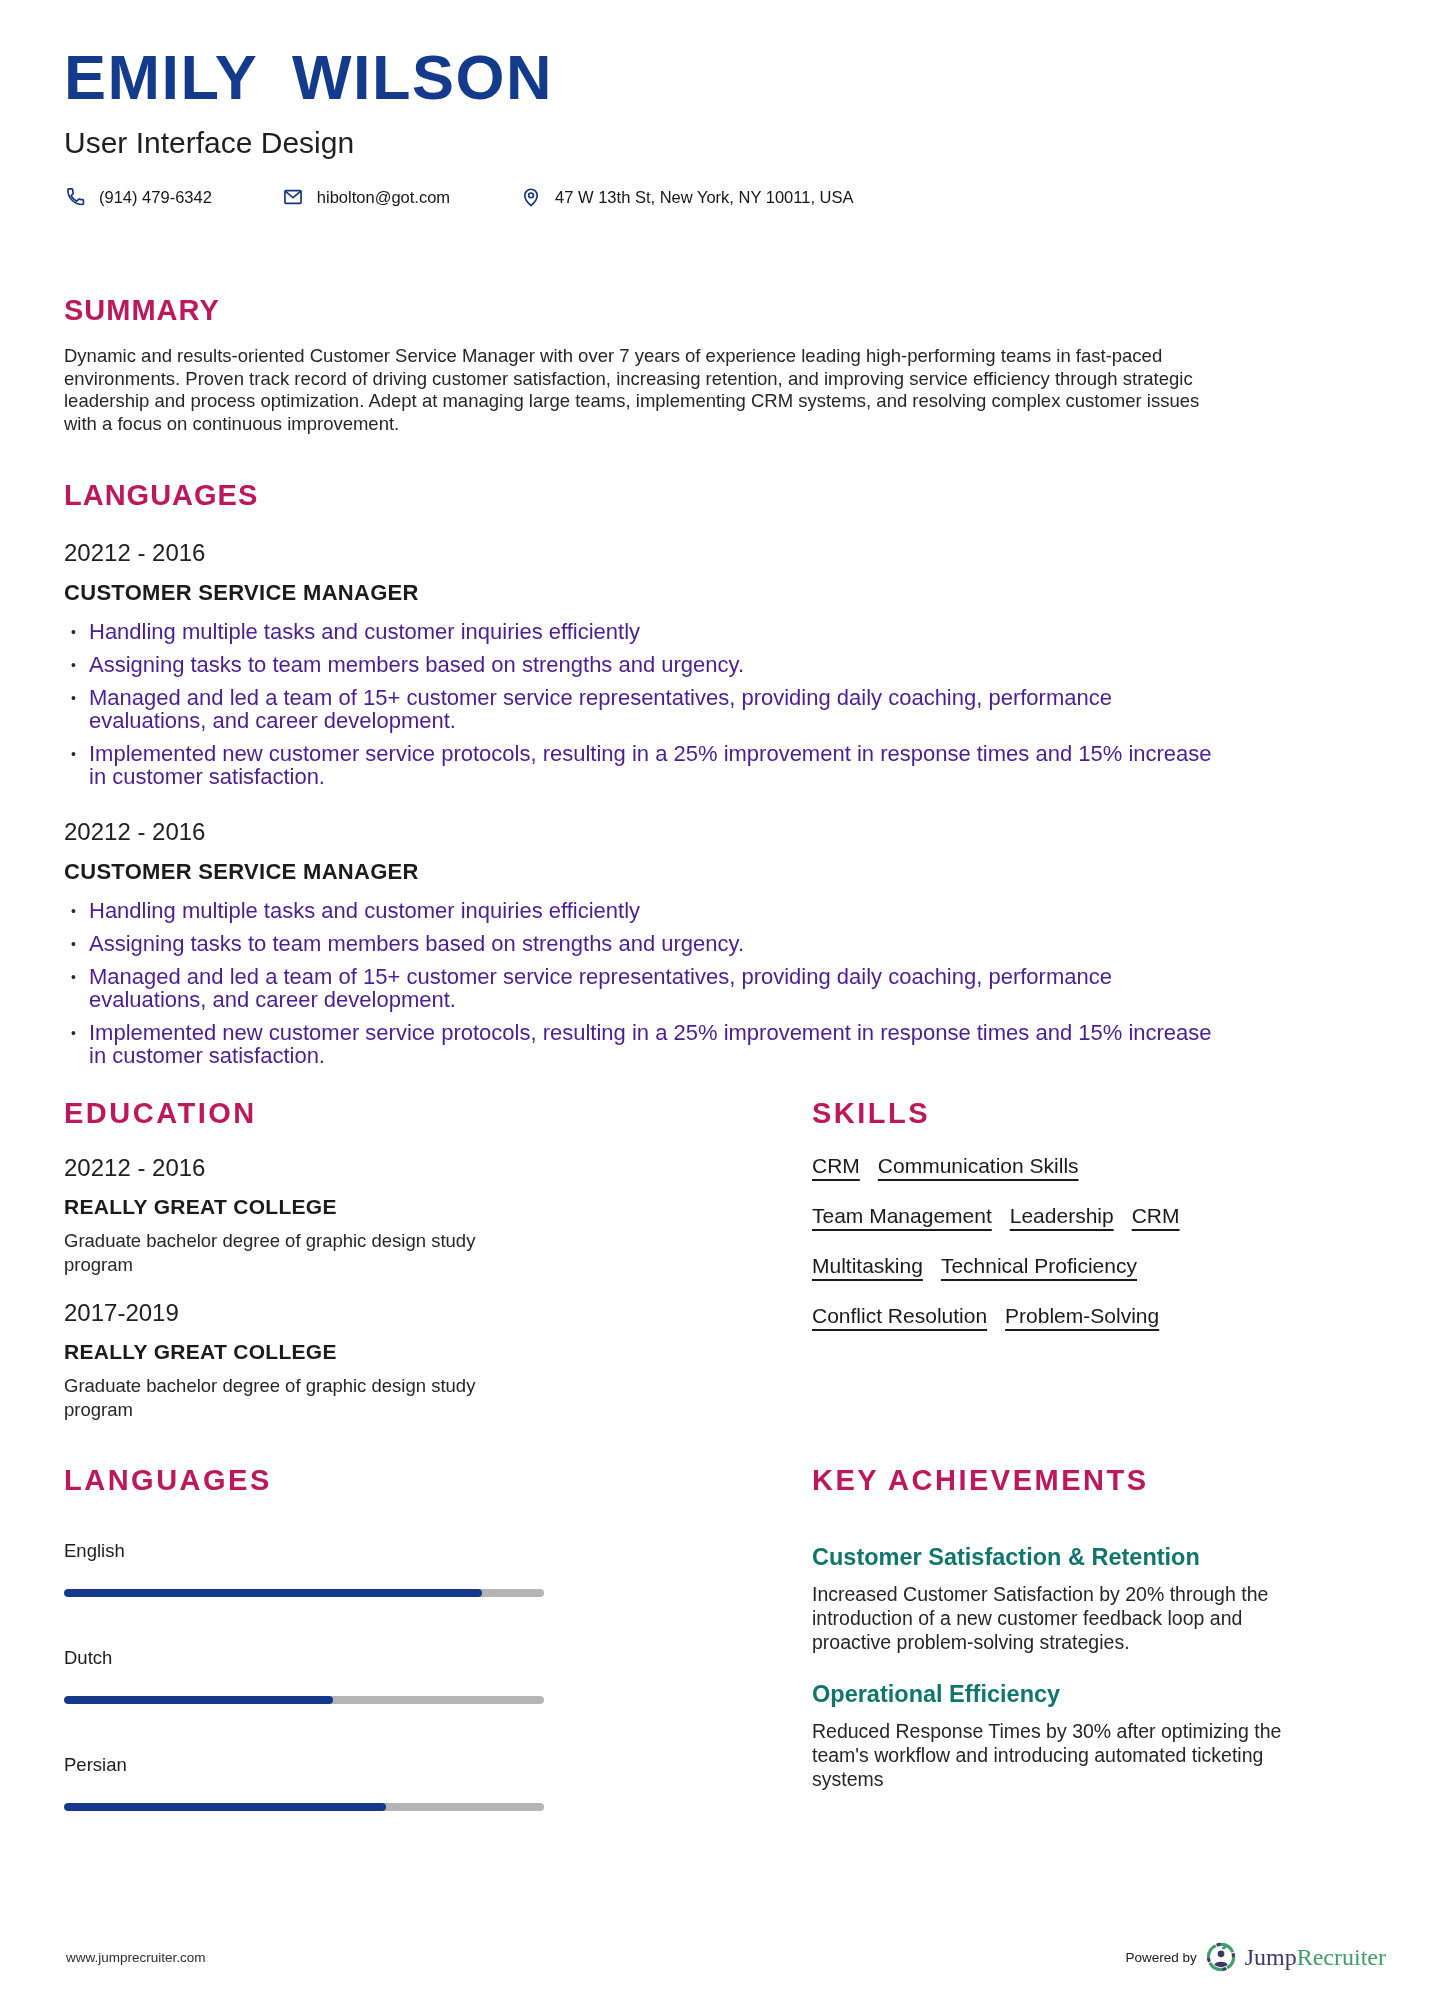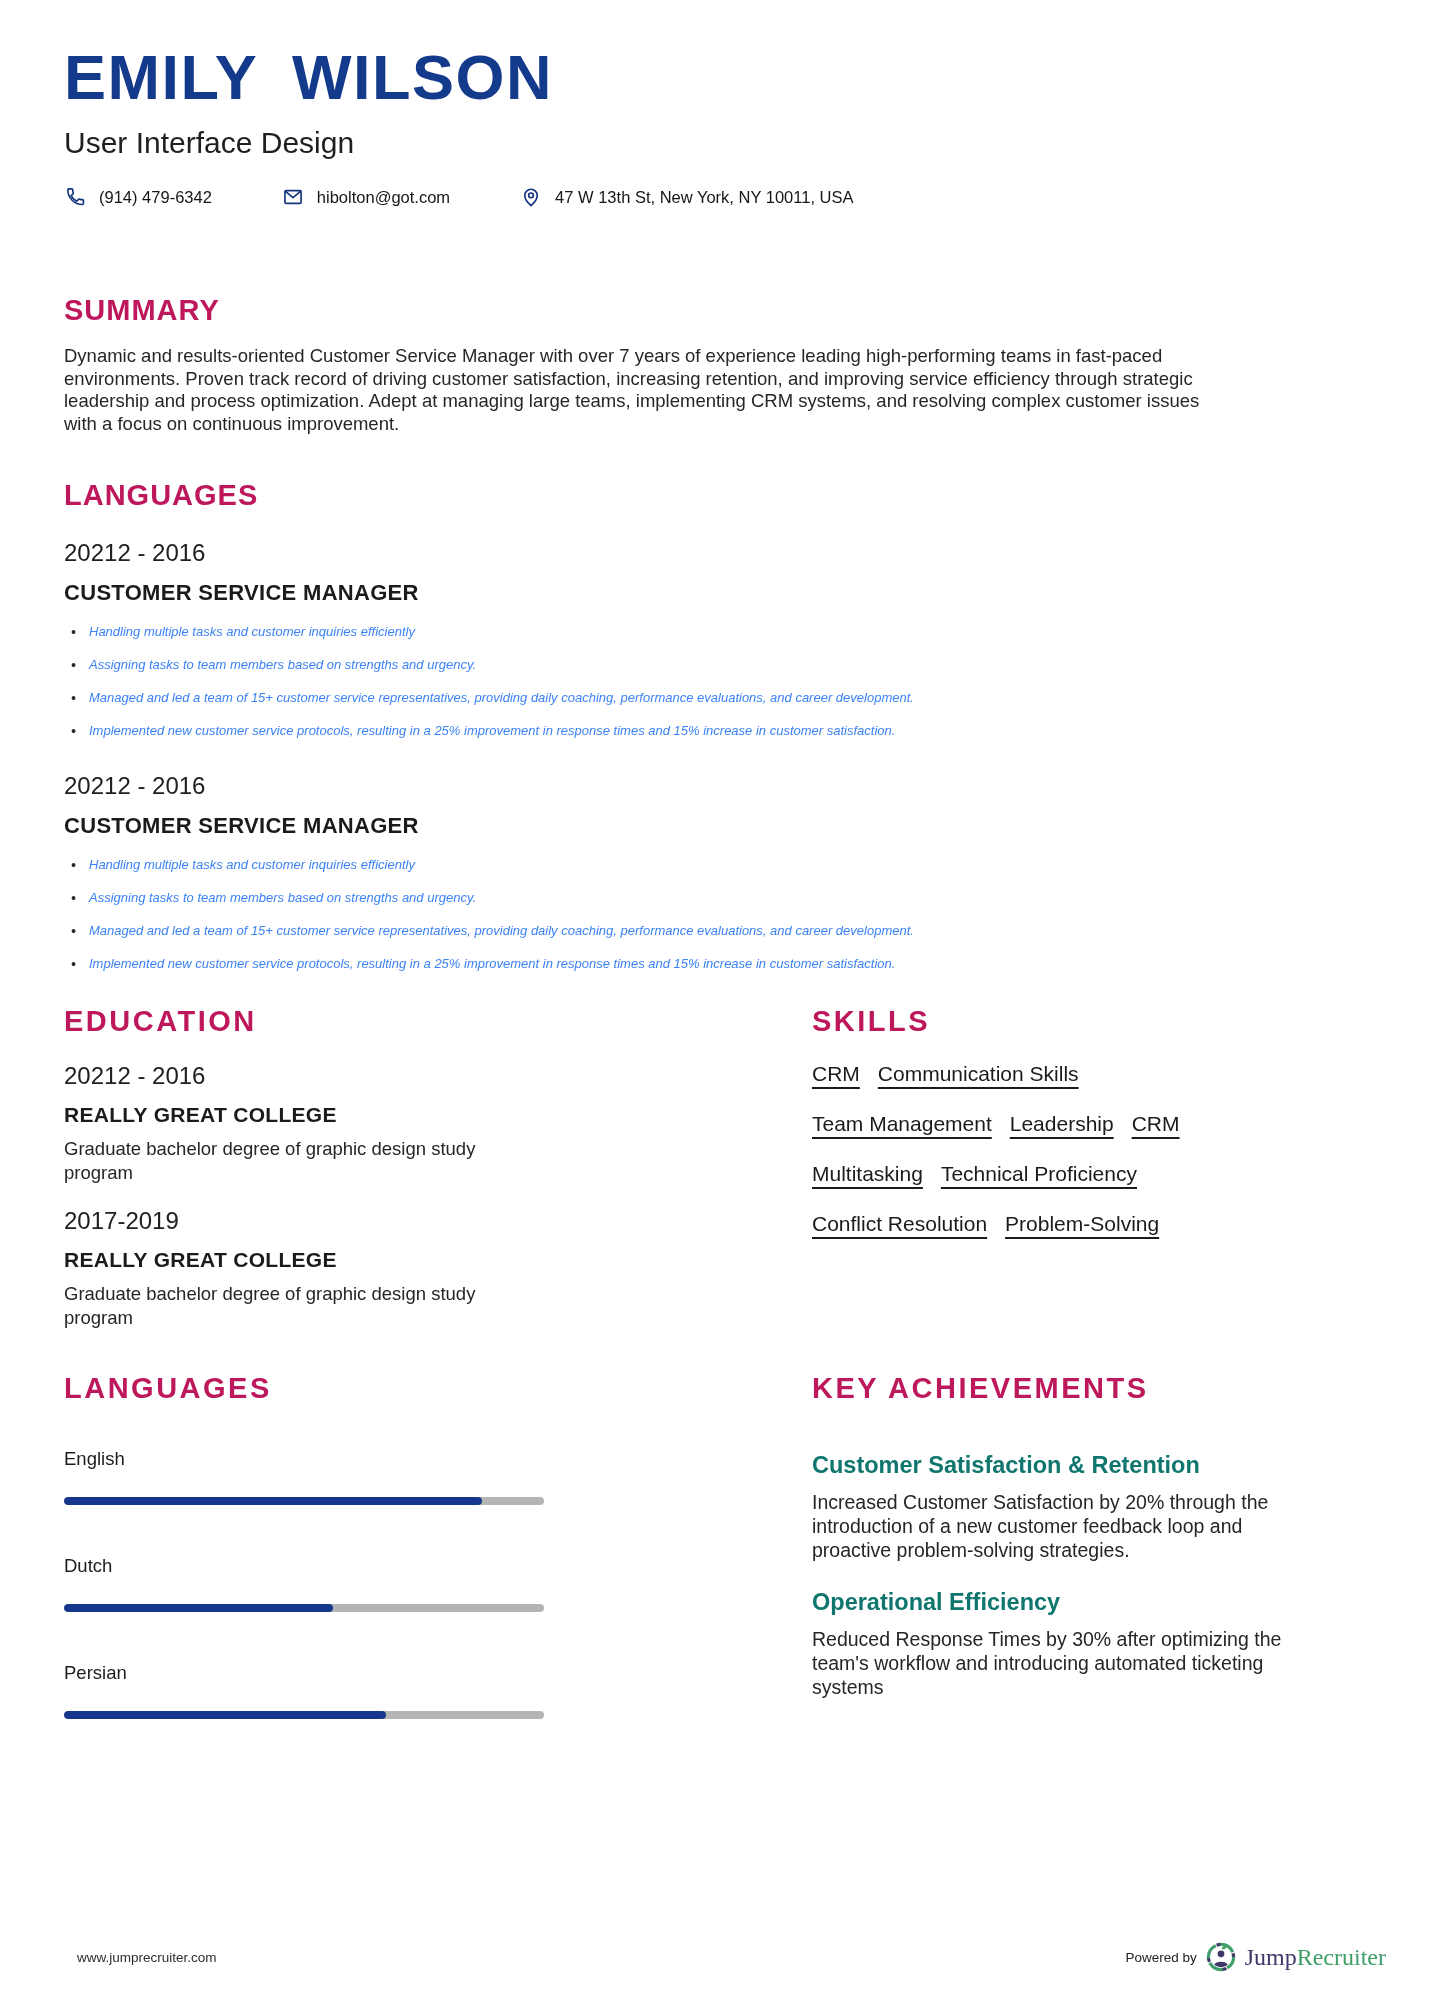--- a/index.html
+++ b/index.html
@@ -22,21 +22,21 @@
 
   .sec-summary{margin-top:86px;}
   .summary-text{margin:18px 0 0;font-size:18.5px;line-height:22.5px;max-width:1150px;color:#262626;}
 
   .sec-exp{margin-top:44px;}
   .job{margin-top:26px;}
   .job + .job{margin-top:30px;}
   .job-dates,.edu-dates{font-size:24px;color:#202020;}
   .job-role{font-size:22px;font-weight:700;margin-top:13px;color:#1b1b1b;letter-spacing:0.3px;}
   ul.bullets{list-style:none;margin:14px 0 0;padding:0;max-width:1150px;}
-  ul.bullets li{position:relative;padding-left:25px;font-size:13px;line-height:23px;margin-bottom:10px;color:#3b82f6;font-style:italic;}
+  ul.bullets li{position:relative;padding-left:25px;font-size:22px;line-height:23px;margin-bottom:10px;color:#4c1d95;}
   ul.bullets li::before{content:"\2022";position:absolute;left:7px;top:1px;font-size:14px;color:#2a2a2a;}
 
   .grid{display:grid;grid-template-columns:700px 564px;column-gap:48px;}
   .grid-1{margin-top:30px;}
   .grid-2{margin-top:42px;}
 
   .edu-entry .edu-dates{margin-top:24px;}
   .edu-entry + .edu-entry .edu-dates{margin-top:22px;}
   .edu-school{font-size:21px;font-weight:700;margin-top:13px;color:#1b1b1b;letter-spacing:0.3px;}
   .edu-desc{font-size:18.5px;line-height:24px;margin-top:10px;max-width:470px;color:#262626;}
@@ -49,21 +49,21 @@
   .lang:first-of-type{margin-top:42px;}
   .lang-label{font-size:18.5px;color:#1d1d1d;}
   .lang-bar{margin-top:27px;height:8px;width:480px;background:#b5b5b5;border-radius:4px;overflow:hidden;}
   .lang-fill{height:100%;background:#16388c;border-radius:4px;}
 
   .ach{margin-top:27px;}
   .ach:first-of-type{margin-top:46px;}
   .ach-title{font-size:23.5px;font-weight:700;color:#0f766e;}
   .ach-desc{font-size:19.5px;line-height:24px;margin-top:11px;max-width:480px;color:#262626;}
 
-  footer{position:absolute;left:77px;right:54px;bottom:28px;display:flex;justify-content:space-between;align-items:center;gap:23px;}
+  footer{position:absolute;left:66px;right:54px;bottom:28px;display:flex;justify-content:space-between;align-items:center;gap:23px;}
   .site{font-size:13.5px;color:#2e2e2e;}
   .powered{display:flex;align-items:center;gap:9px;}
   .powered-label{font-size:13.5px;color:#222222;}
   .logo-icon{width:30px;height:30px;}
   .brand-text{font-family:"Liberation Serif",serif;font-size:24px;line-height:1;}
   .b1{color:#3e3768;}
   .b2{color:#3f9e68;}
 </style>
 </head>
 <body>

